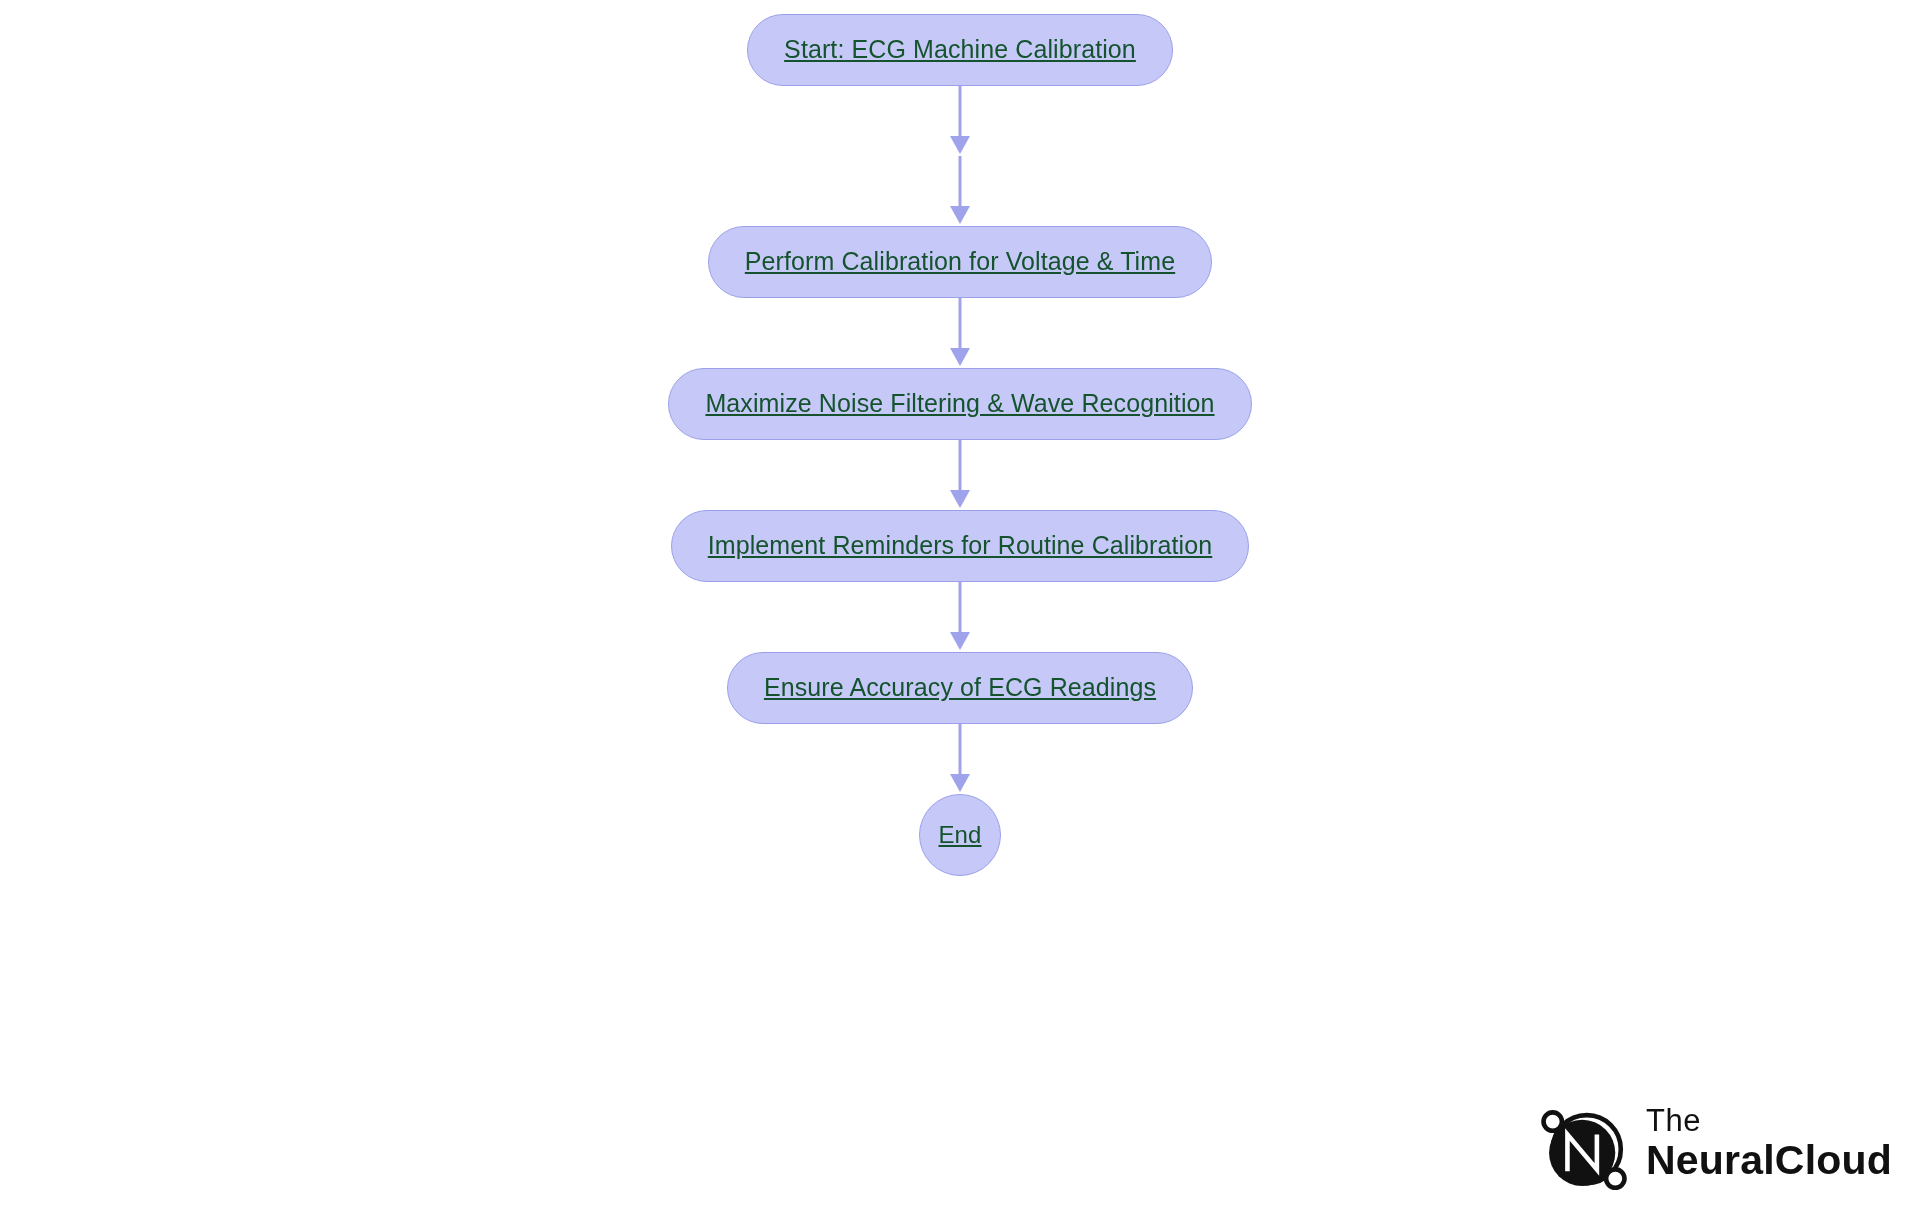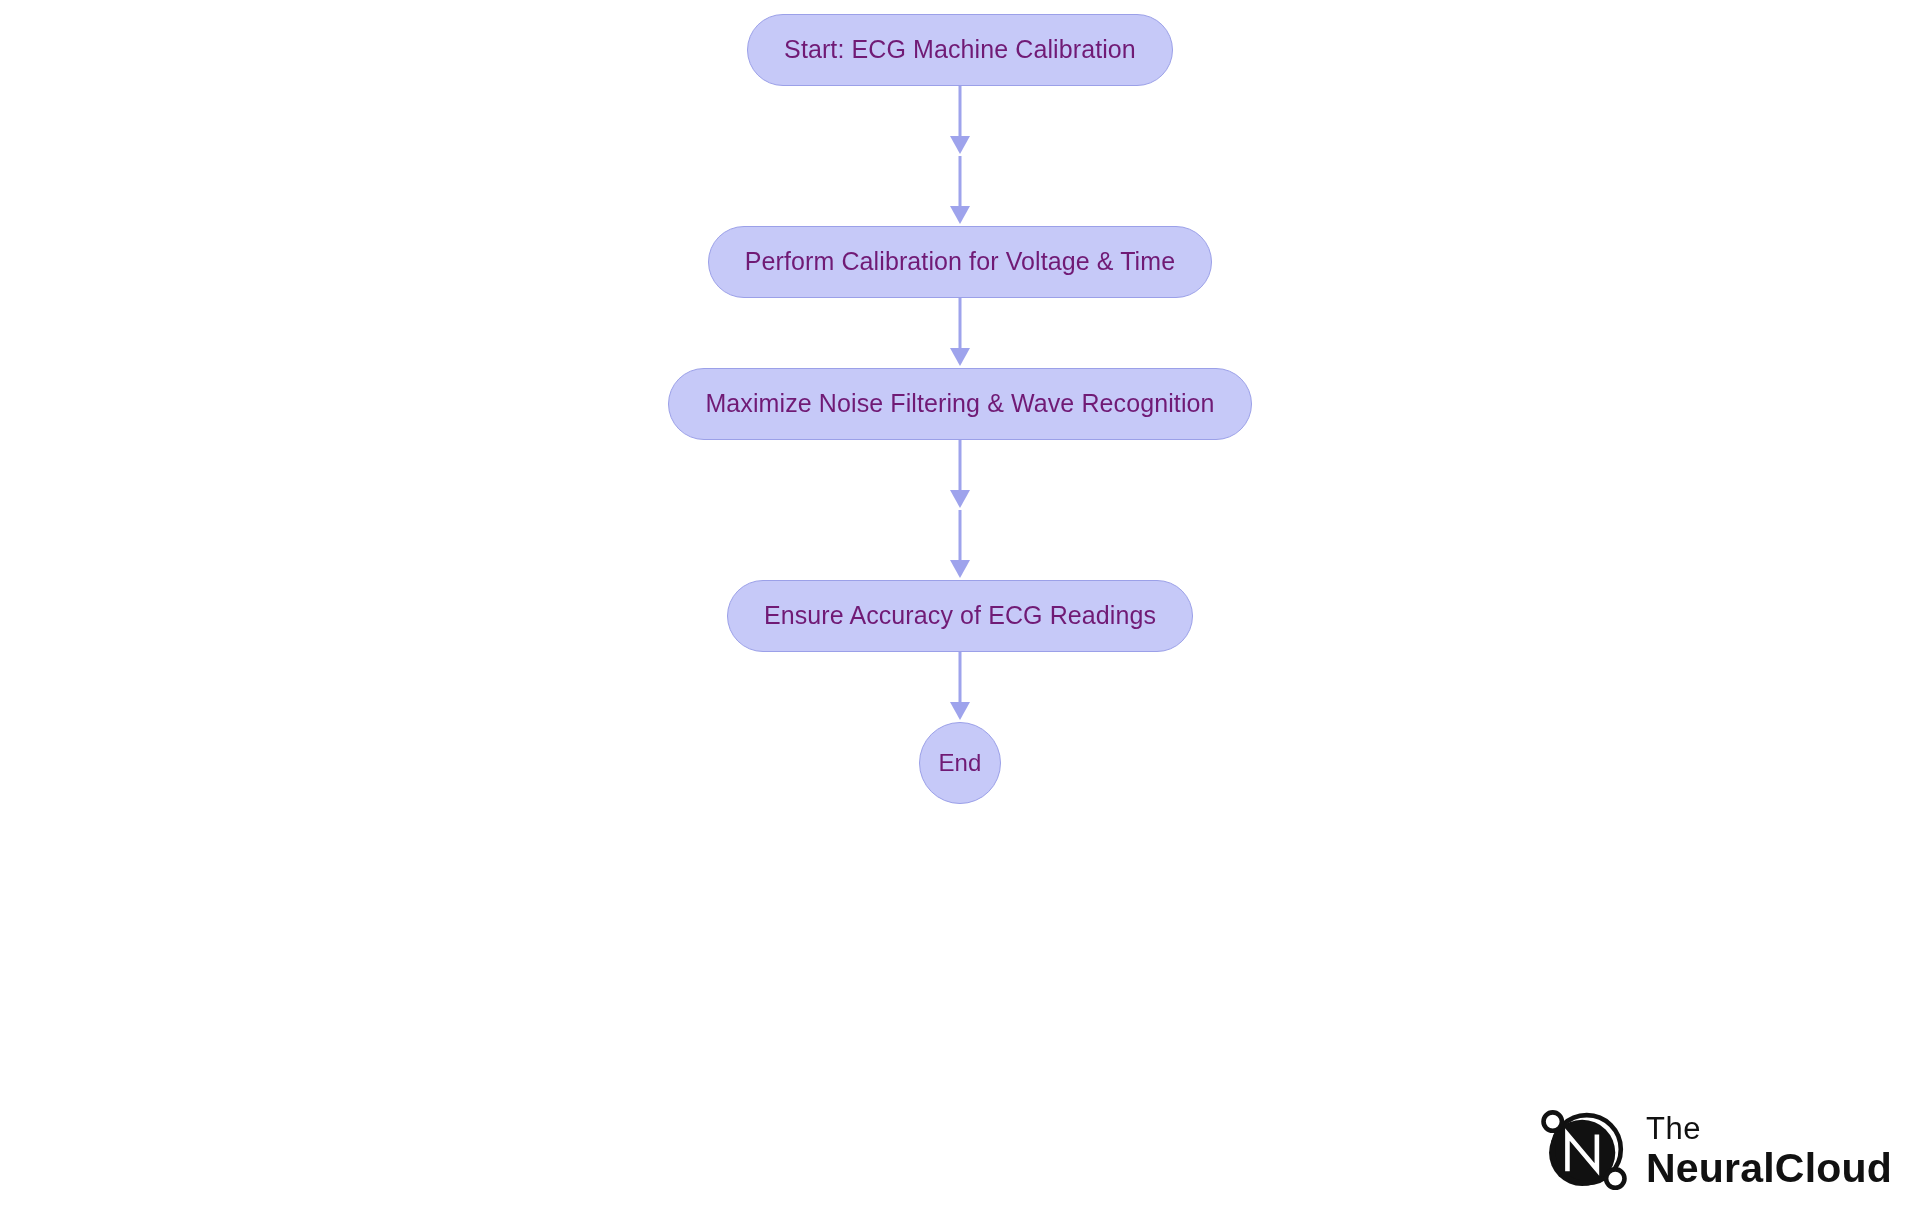--- a/index.html
+++ b/index.html
@@ -30,29 +30,30 @@
     width: 1920px;
     display: flex;
     flex-direction: column;
     align-items: center;
   }
 
   .node {
     box-sizing: border-box;
     background: #c6c9f8;
     border: 1.6px solid #9ba0e8;
-    color: #701a75;
+    color: #14532d;
     display: flex;
     align-items: center;
     justify-content: center;
     text-align: center;
     font-size: 25px;
     letter-spacing: 0.1px;
     line-height: 1.1;
     white-space: nowrap;
+    text-decoration: underline;
   }
 
   .node.pill {
     border-radius: 999px;
     height: 72px;
     padding: 0 36px;
   }
 
   .node.terminator {
     border-radius: 50%;
@@ -91,21 +92,21 @@
     border-right: 10px solid transparent;
     border-top: 18px solid #9ea3ec;
   }
 
   
   #brand-logo {
     position: absolute;
     right: 28px;
     bottom: 18px;
     display: flex;
-    align-items: center;
+    align-items: flex-start;
     gap: 16px;
   }
   #brand-logo .logo-mark {
     width: 92px;
     height: 92px;
     flex: none;
   }
   #brand-logo .logo-text {
     display: flex;
     flex-direction: column;
@@ -154,20 +155,21 @@
       <div class="head"></div>
     </div>
 
     <div class="node pill">Maximize Noise Filtering &amp; Wave Recognition</div>
 
     <div class="connector">
       <div class="shaft"></div>
       <div class="head"></div>
     </div>
 
+    <div class="node pill">Implement Reminders for Routine Calibration</div>
 
     <div class="connector">
       <div class="shaft"></div>
       <div class="head"></div>
     </div>
 
     <div class="node pill">Ensure Accuracy of ECG Readings</div>
 
     <div class="connector">
       <div class="shaft"></div>

